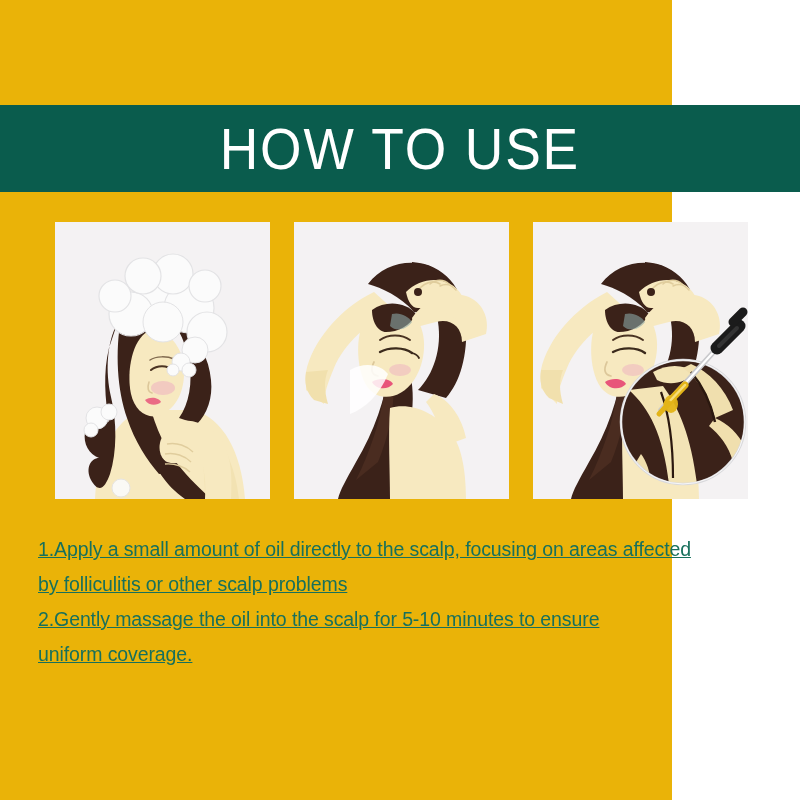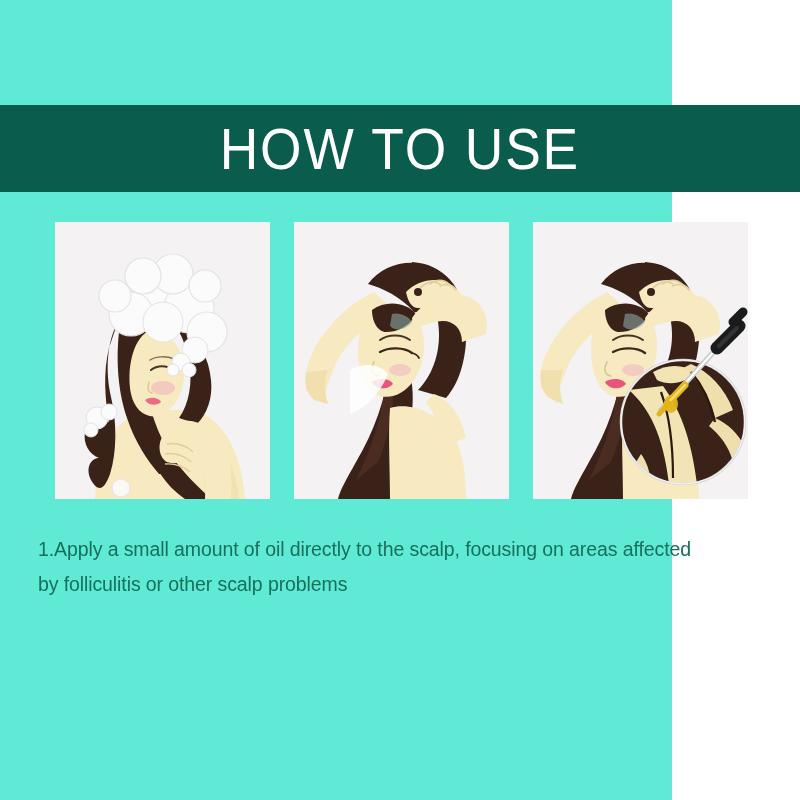--- a/index.html
+++ b/index.html
@@ -12,21 +12,21 @@
     height: 800px;
     font-family: "Liberation Sans", sans-serif;
     overflow: hidden;
     position: relative;
   }
 
   .page {
     position: relative;
     width: 672px;
     height: 800px;
-    background: #5eead4;
+    background: #eab308;
   }
 
   
   .banner {
     position: absolute;
     left: 0;
     top: 105px;
     width: 800px;
     height: 87px;
     background: #0a5c4d;
@@ -73,20 +73,21 @@
   .instructions {
     position: absolute;
     left: 38px;
     top: 532px;
     width: 745px;
     color: #17705c;
     font-family: "Liberation Sans", sans-serif;
     font-size: 19.5px;
     line-height: 35px;
     letter-spacing: -0.1px;
+    text-decoration: underline;
   }
   .instruction-step {
     margin: 0;
     padding: 0;
     white-space: pre-wrap;
   }
 </style>
 </head>
 <body>
 
@@ -311,15 +312,17 @@
           <path d="M200 100 L210 90" stroke="#1b1b1b" stroke-width="9" stroke-linecap="round" fill="none"></path>
         </g>
       </svg>
     </div>
 
   </div>
 
   <div class="instructions">
     <p class="instruction-step">1.Apply a small amount of oil directly to the scalp, focusing on areas affected
 by folliculitis or other scalp problems</p>
+    <p class="instruction-step">2.Gently massage the oil into the scalp for 5-10 minutes to ensure
+uniform coverage.</p>
   </div>
 
 </div>
 
 </body></html>

